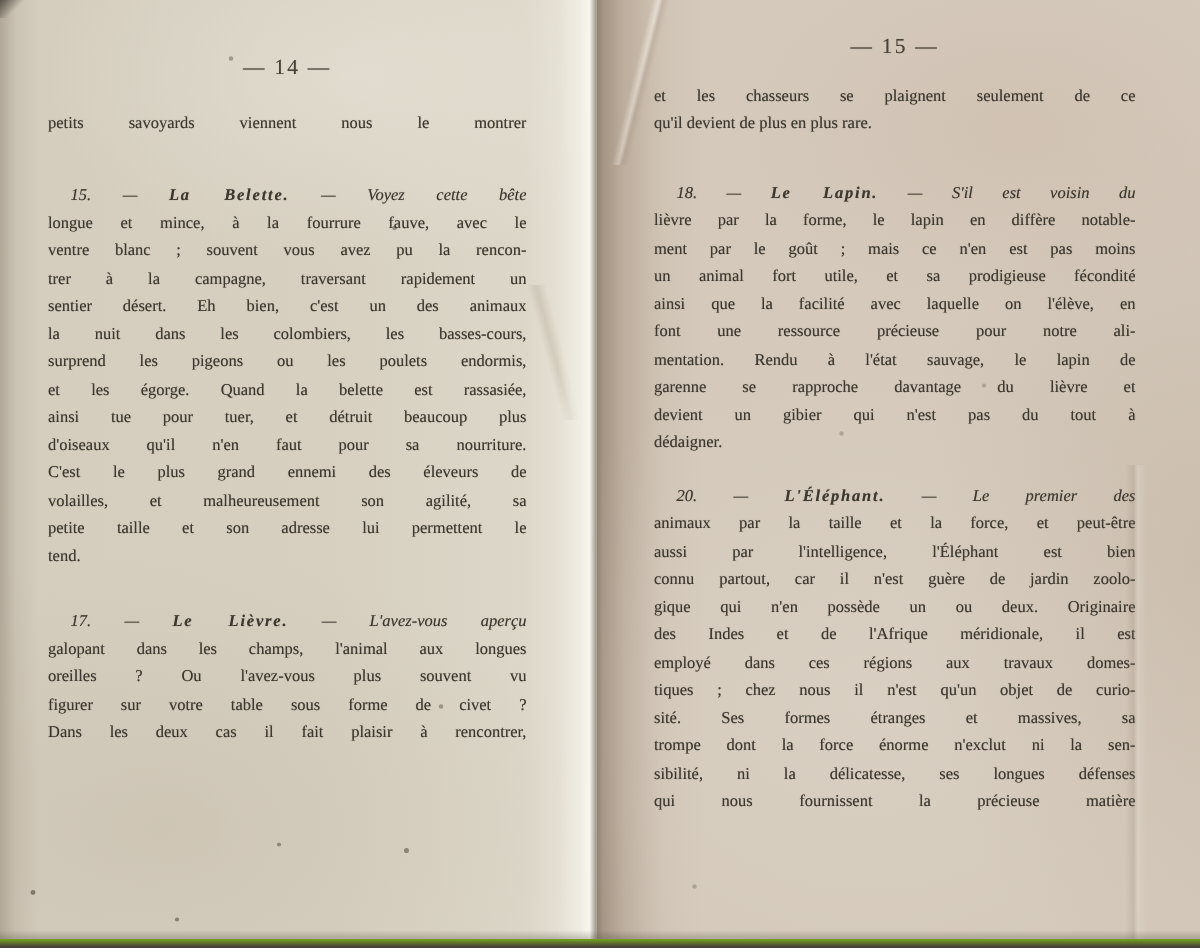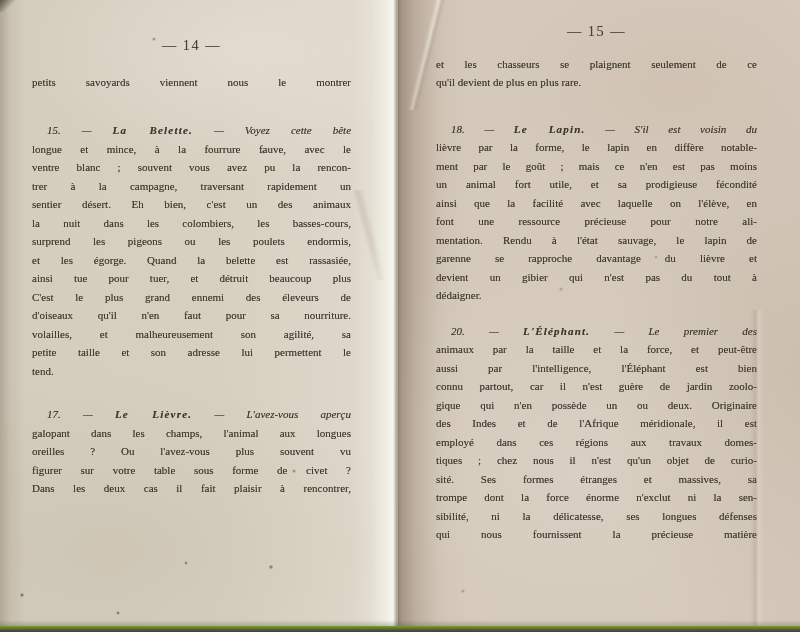--- a/index.html
+++ b/index.html
@@ -123,22 +123,22 @@
       <div class="paragraph p1">
         <div class="line indent"><span>15. — </span><span class="entry-title">La Belette.</span><span> — Voyez cette bête</span></div>
         <div class="line">longue et mince, à la fourrure fauve, avec le</div>
         <div class="line">ventre blanc ; souvent vous avez pu la rencon-</div>
         <div class="line">trer à la campagne, traversant rapidement un</div>
         <div class="line">sentier désert. Eh bien, c'est un des animaux</div>
         <div class="line">la nuit dans les colombiers, les basses-cours,</div>
         <div class="line">surprend les pigeons ou les poulets endormis,</div>
         <div class="line">et les égorge. Quand la belette est rassasiée,</div>
         <div class="line">ainsi tue pour tuer, et détruit beaucoup plus</div>
+        <div class="line">d'oiseaux qu'il n'en faut pour sa nourriture.</div>
         <div class="line">C'est le plus grand ennemi des éleveurs de</div>
-        <div class="line">d'oiseaux qu'il n'en faut pour sa nourriture.</div>
         <div class="line">volailles, et malheureusement son agilité, sa</div>
         <div class="line">petite taille et son adresse lui permettent le</div>
         <div class="line last">tend.</div>
       </div>
       <div class="paragraph p2">
         <div class="line indent"><span>17. — </span><span class="entry-title">Le Lièvre.</span><span> — L'avez-vous aperçu</span></div>
         <div class="line">galopant dans les champs, l'animal aux longues</div>
         <div class="line">oreilles ? Ou l'avez-vous plus souvent vu</div>
         <div class="line">figurer sur votre table sous forme de civet ?</div>
         <div class="line">Dans les deux cas il fait plaisir à rencontrer,</div>

